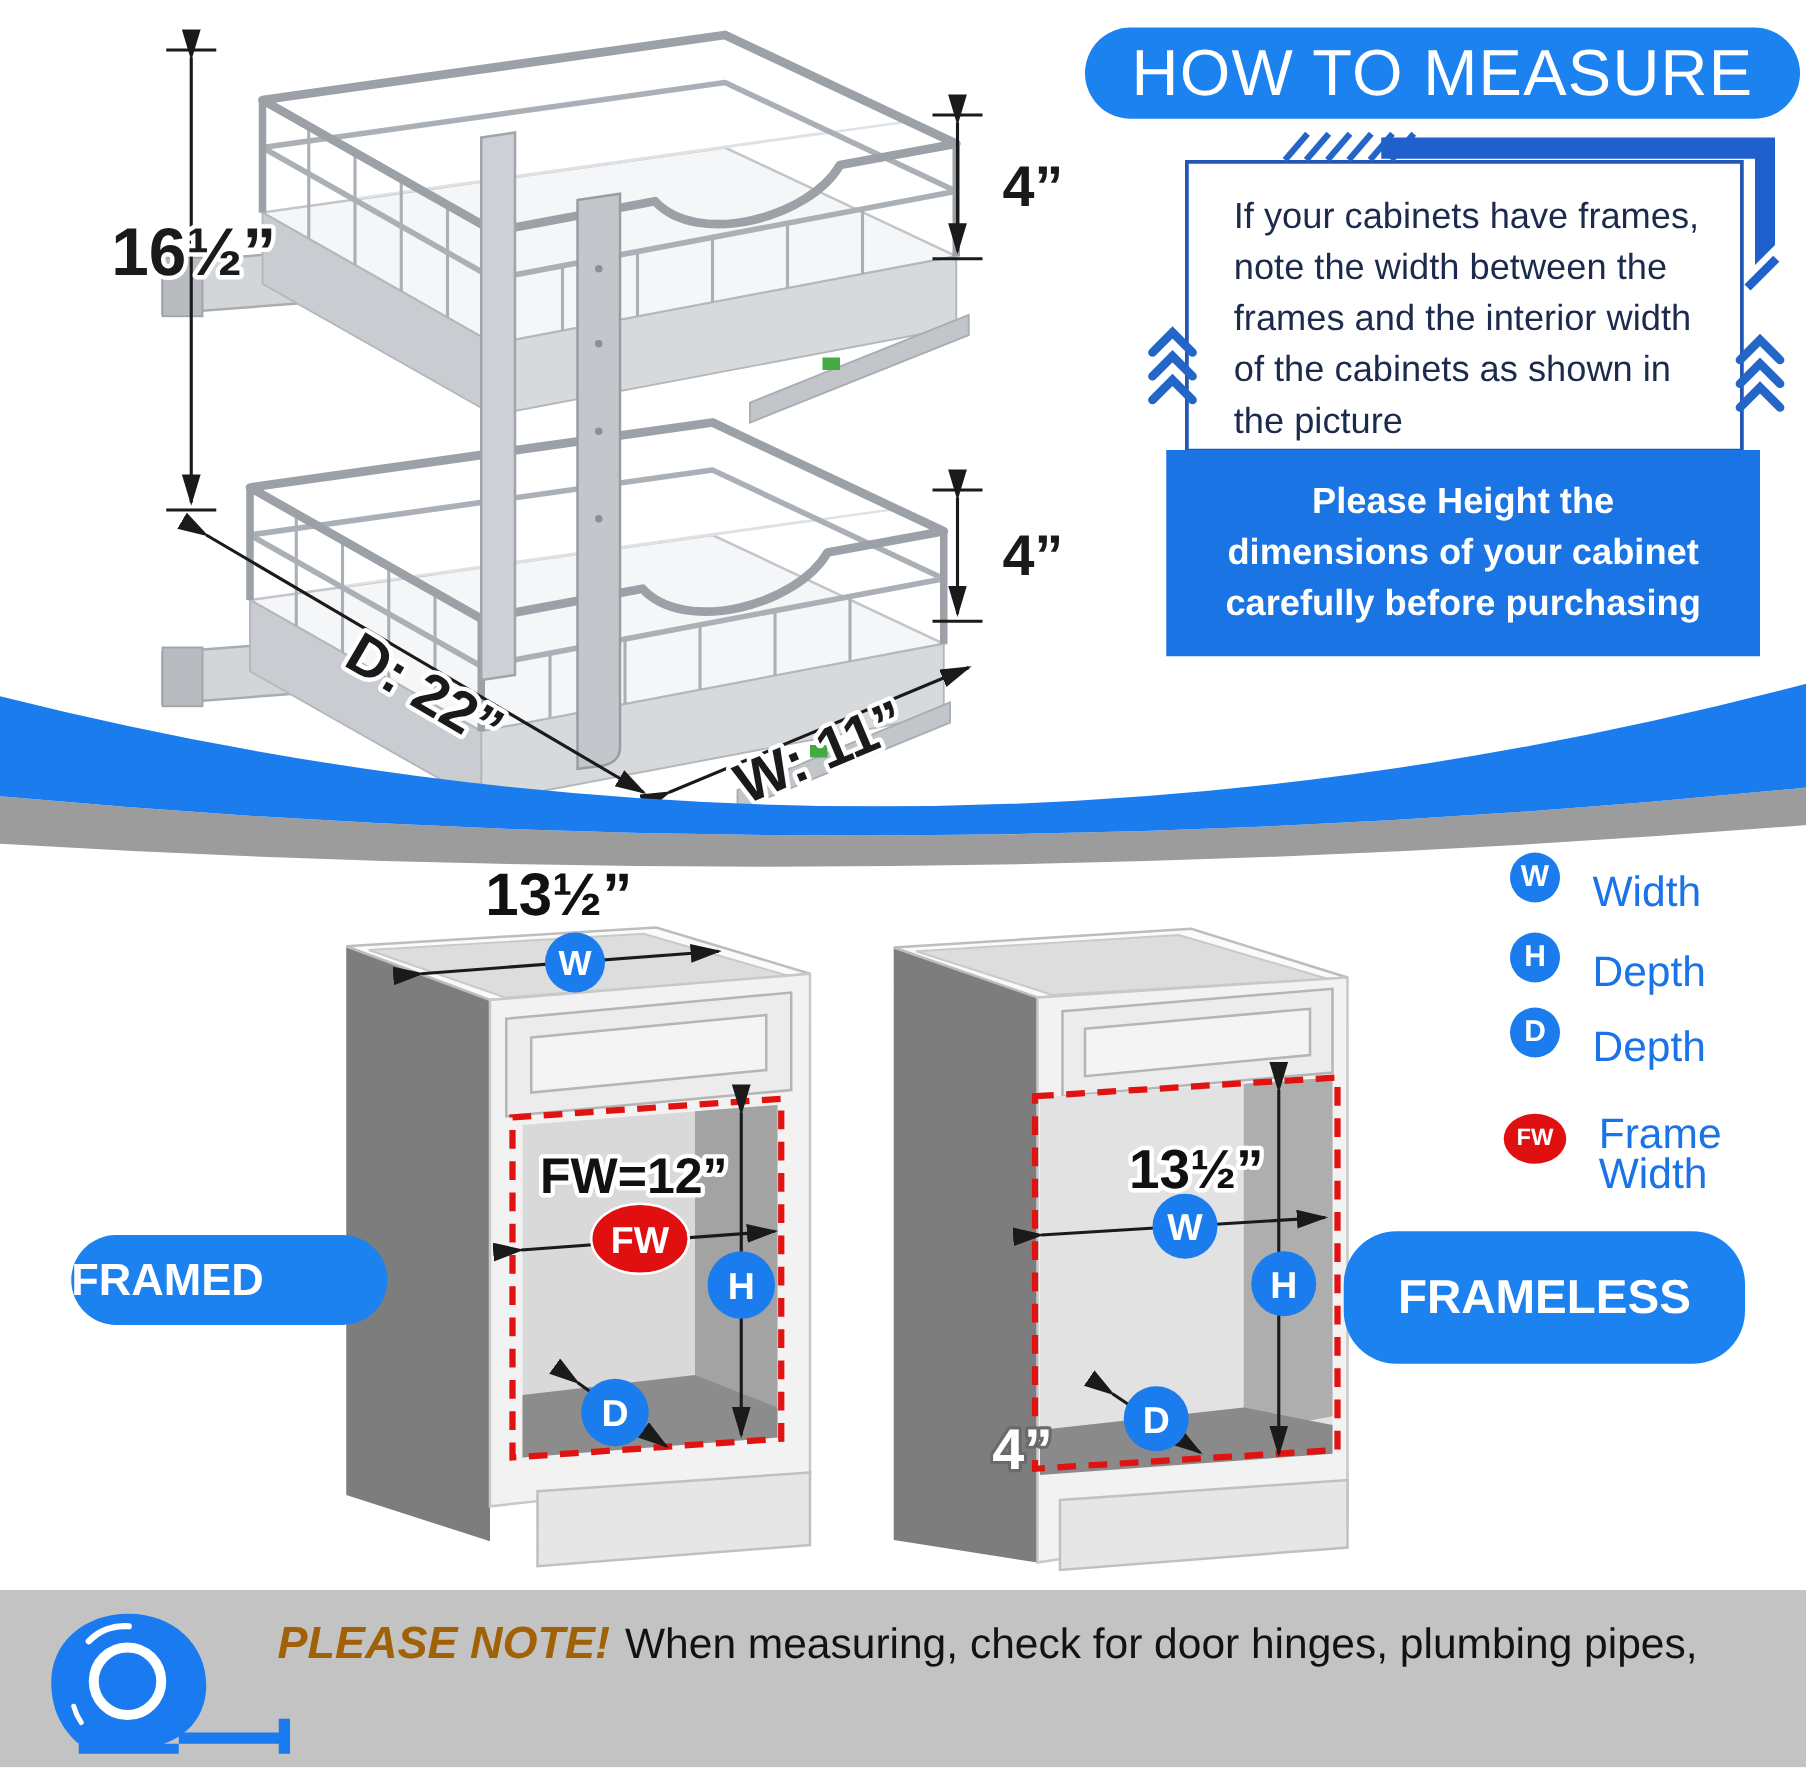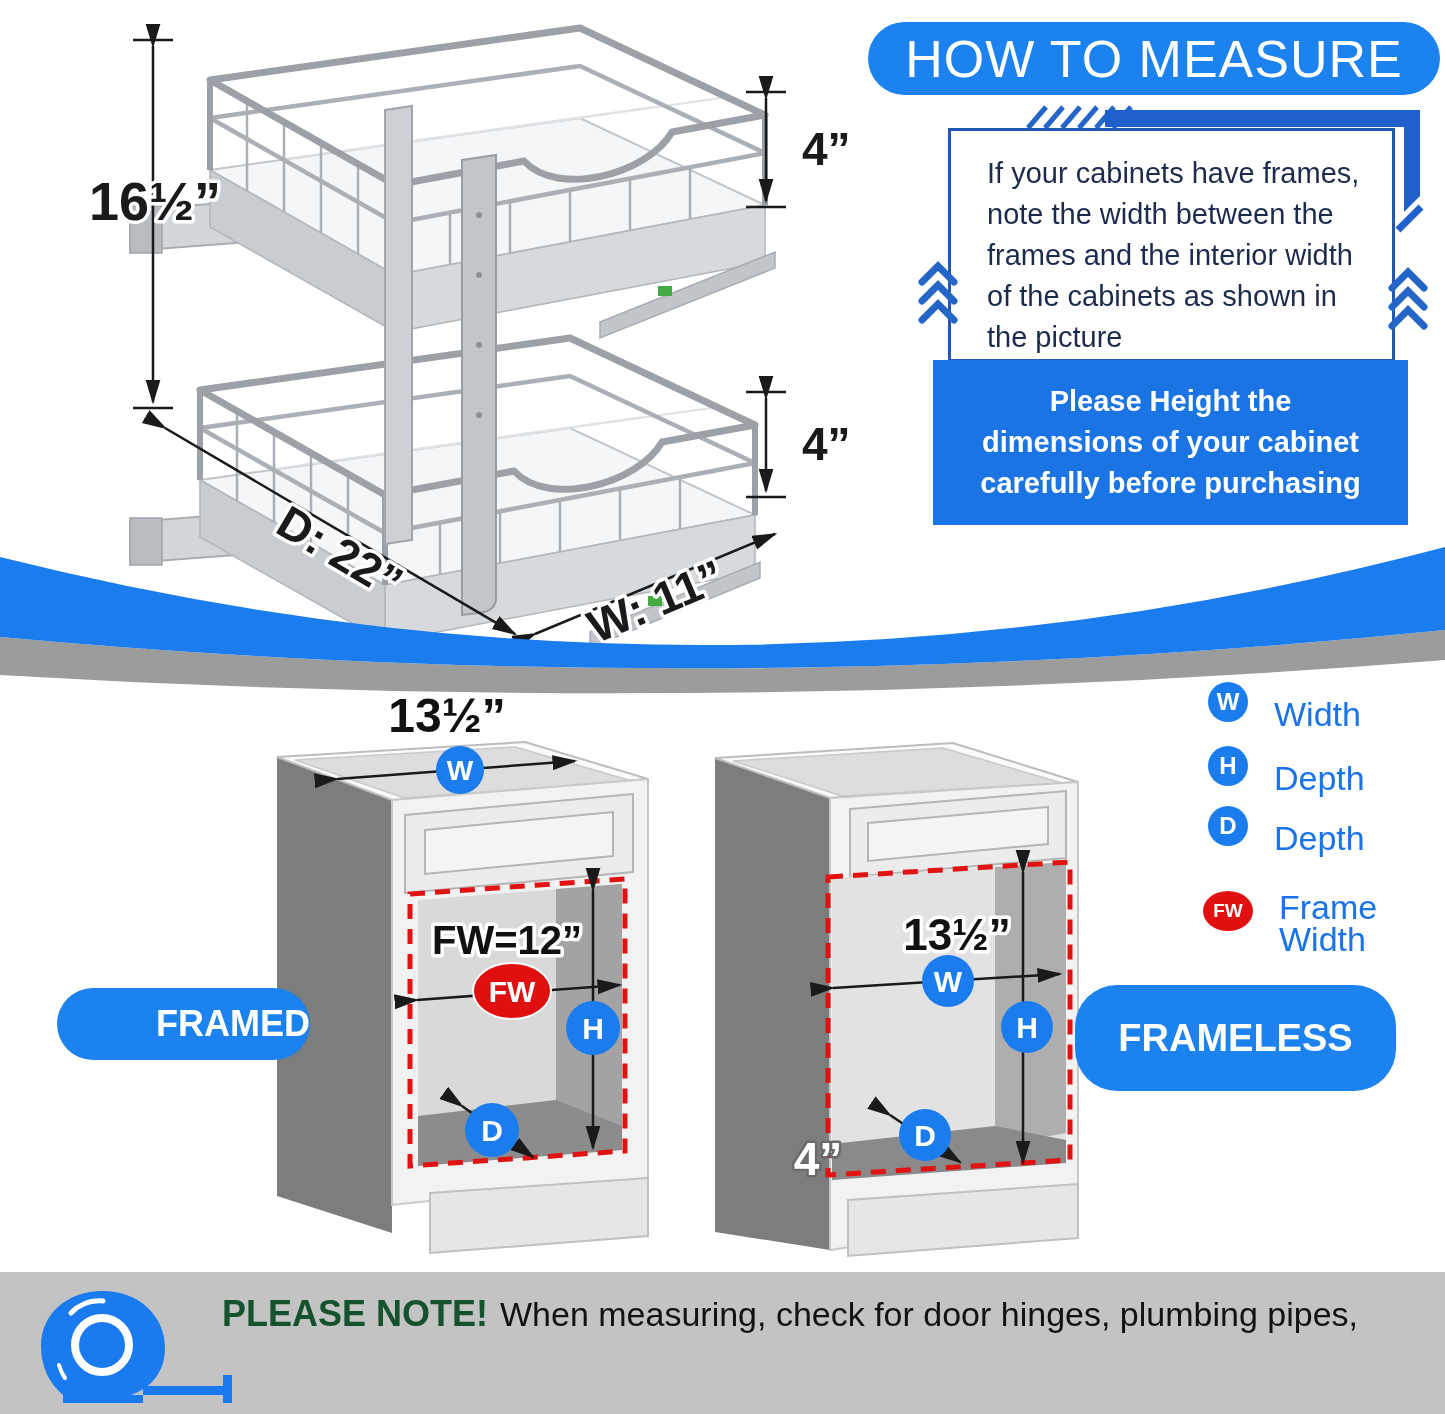--- a/index.html
+++ b/index.html
@@ -13,37 +13,37 @@
   
   .info-box{left:948px;top:128px;width:447px;height:234px;background:#fff;border:3px solid #2456b4;
     box-sizing:border-box;padding:22px 17px 0 36px;}
   .info-box .ln{font-size:29px;line-height:41px;color:#1c2b4d;white-space:nowrap;}
   
   .measure-box{left:933px;top:360px;width:475px;height:165px;background:#1b74e4;
     display:flex;flex-direction:column;align-items:center;justify-content:center;gap:8px;}
   .measure-box .ln{font-size:29px;font-weight:bold;color:#fff;white-space:nowrap;}
   
   .pill-framed{left:57px;top:988px;width:253px;height:72px;border-radius:38px;background:#1b82f0;
-    display:flex;align-items:center;justify-content:flex-end;color:#fff;font-weight:bold;font-size:36px;}
+    display:flex;align-items:center;justify-content:flex-start;color:#fff;font-weight:bold;font-size:36px;}
   .pill-frameless{left:1075px;top:985px;width:321px;height:106px;border-radius:42px;background:#1b82f0;
     display:flex;align-items:center;justify-content:center;color:#fff;font-weight:bold;font-size:38px;}
   
   .legend-row{display:flex;align-items:center;gap:26px;}
   .badge-circle{width:40px;height:40px;border-radius:50%;background:#1b7cee;color:#fff;font-weight:bold;
     font-size:24px;display:flex;align-items:center;justify-content:center;flex:0 0 auto;}
   .badge-oval{width:50px;height:40px;border-radius:50%;background:#e01010;color:#fff;font-weight:bold;
     font-size:19px;display:flex;align-items:center;justify-content:center;flex:0 0 auto;}
   .legend-label{font-size:34px;font-weight:normal;color:#1a73e8;line-height:32px;margin-top:25px;}
   .legend-label.wrap{width:140px;}
   
   .footer-band{left:0;top:1272px;width:1445px;height:142px;background:#c3c3c3;}
   .footer-text{left:150px;top:1288px;width:1280px;text-align:center;color:#121212;}
   .footer-text .row1{font-size:34px;line-height:52px;white-space:nowrap;}
   .footer-text .row2{font-size:34px;line-height:52px;white-space:nowrap;}
-  .warn{color:#14532d;font-weight:bold;font-size:36px;margin-right:12px;text-align:right;}
+  .warn{color:#a16207;font-weight:bold;font-style:italic;font-size:36px;margin-right:12px;text-align:right;}
   svg{display:block;}
   svg text{font-family:"Liberation Sans", sans-serif;}
   .halo{paint-order:stroke;stroke:#ffffff;stroke-width:7px;stroke-linejoin:round;}
   .halo-dark{paint-order:stroke;stroke:#6a6a6a;stroke-width:5px;stroke-linejoin:round;}
 </style>
 </head>
 <body>
 
 <div id="stage">
 

